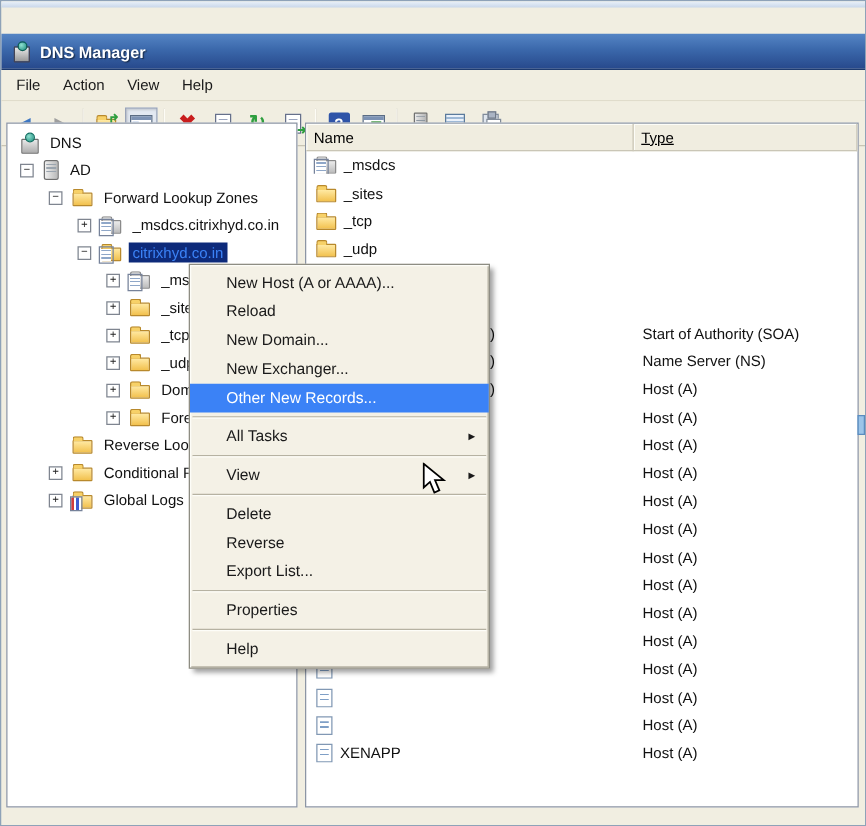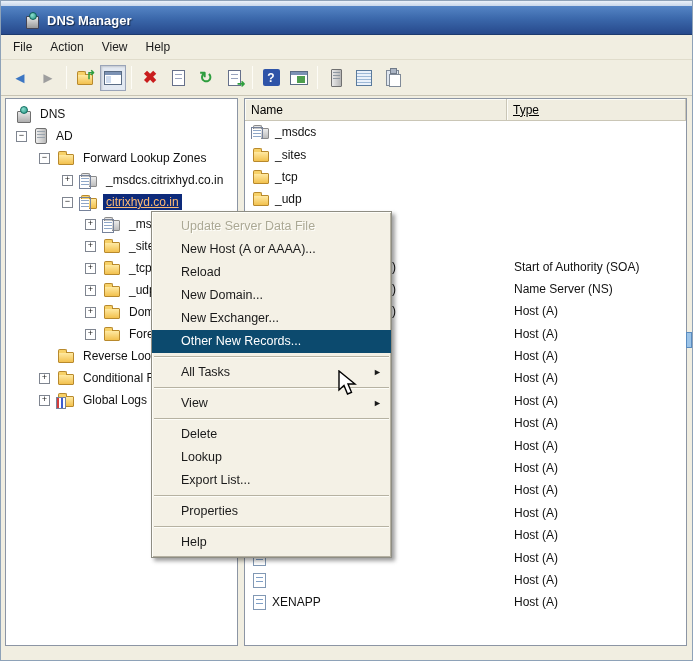--- a/index.html
+++ b/index.html
@@ -9,22 +9,23 @@
     position: relative;
     background: #f1eee1;
     overflow: hidden;
     border: 1px solid #8ea2b8;
   }
   
   .frame-top { height: 5px; background: linear-gradient(#eaf1f9, #c9d7ea); }
   .titlebar {
     height: 29px;
     background: linear-gradient(#5585c5 0%, #3b68ab 45%, #27498c 100%);
-    display: flex; align-items: center; gap: 7px; padding-left: 23px;
+    display: flex; align-items: center; gap: 7px; padding-left: 8px;
     border-bottom: 1px solid #1d3a6e;
+    margin-top: 21px;
   }
   .title-text { color:#fff; font-weight:bold; font-size:13px; text-shadow:1px 1px 1px rgba(0,0,0,.55); }
   .menubar {
     height: 25px; background:#f1eee1; display:flex; align-items:center;
     padding-left: 3px; border-bottom:1px solid #e0dccb; font-size:12px; color:#1a1a1a;
   }
   .mitem { padding: 3px 9px; cursor: default; }
   .toolbar {
     height: 36px; background:#f1eee1; display:flex; align-items:center;
     padding-left: 5px; border-bottom: 1px solid #c8c4b4;
@@ -102,31 +103,31 @@
   .lrow { height:22.4px; display:flex; align-items:center; font-size:12px; color:#111; }
   .cell-name { width:262px; display:flex; align-items:center; gap:6px; padding-left:8px; overflow:hidden; white-space:nowrap; }
   .cell-type { flex:1; padding-left:7px; white-space:nowrap; }
   
   .trow { height:22px; display:flex; align-items:center; font-size:12px; color:#111; white-space:nowrap; }
   .exp { width:11px; height:11px; flex:none; border:1px solid #7f8590; background:#fff;
          font-size:9px; line-height:9px; text-align:center; color:#222; margin-right:8px;
          font-family:"Liberation Mono", monospace; }
   .exp-slot { width:19px; flex:none; }
   .tlabel { margin-left:6px; padding:1px 3px; }
-  .tlabel.sel { background:#0d2a7a; color:#fdba74;text-decoration:underline; }
+  .tlabel.sel { background:#0d2a7a; color:#3b82f6; }
   
   .ctx {
     position:absolute; left:150px; top:210px; width:241px; z-index:50;
     background:#f4f1e6; border:1px solid #8e8d83; padding:3px 0;
     box-shadow: inset 1px 1px 0 #fdfdf8, inset -1px -1px 0 #b5b1a2, 3px 3px 4px rgba(0,0,0,.38);
     font-size:12.5px; color:#1a1a1a;
   }
   .citem { height:23px; line-height:23px; padding:0 24px 0 29px; position:relative; cursor:default; }
   .citem.dis { color:#aba894; text-shadow:1px 1px 0 #fefefa; }
-  .citem.hl { background:#0c4a6e; color:#fff; }
+  .citem.hl { background:#3b82f6; color:#fff; }
   .citem .sub { position:absolute; right:9px; top:0; font-size:9px; }
   .msep { height:2px; border-top:1px solid #b6b2a2; border-bottom:1px solid #fdfdf8; margin:3px 2px; }
   
   .cursor { position:absolute; left:336px; top:369px; z-index:60; }
   .edge-artifact { position:absolute; right:0; top:331px; width:6px; height:16px;
                    background:#9cc4e8; border:1px solid #5a8cc0; }
   .title-icon { width:16px; height:17px; position:relative; }
   .title-icon::before { content:""; position:absolute; bottom:0; left:2px; width:11px; height:11px;
         background:linear-gradient(#e8e8e8,#9a9a9a); border:1px solid #445; border-radius:1px; }
   .title-icon::after { content:""; position:absolute; top:0; left:5px; width:6px; height:6px; border-radius:50%;
@@ -426,33 +427,32 @@
             <span class="i i-record"></span>
             <span>XENAPP</span>
           </div>
           <div class="cell-type">Host (A)</div>
         </div>
       </div>
   </div>
 </div>
 
 <div class="ctx" id="ctxmenu">
-    <div class="citem dis">Update Server Data File</div>
     <div class="citem">New Host (A or AAAA)...</div>
     <div class="citem">Reload</div>
     <div class="citem">New Domain...</div>
     <div class="citem">New Exchanger...</div>
     <div class="citem hl">Other New Records...</div>
     <div class="msep"></div>
     <div class="citem">All Tasks<span class="sub">►</span></div>
     <div class="msep"></div>
     <div class="citem">View<span class="sub">►</span></div>
     <div class="msep"></div>
     <div class="citem">Delete</div>
-    <div class="citem">Lookup</div>
+    <div class="citem">Reverse</div>
     <div class="citem">Export List...</div>
     <div class="msep"></div>
     <div class="citem">Properties</div>
     <div class="msep"></div>
     <div class="citem">Help</div>
   </div>
 
 <svg class="cursor" width="24" height="28" viewBox="0 0 24 28">
   <polygon points="2,1 2,20 7,15.5 10.5,24 14.5,22.3 11,14 18,14" fill="#ffffff" stroke="#000000" stroke-width="1.4"></polygon>
 </svg>

